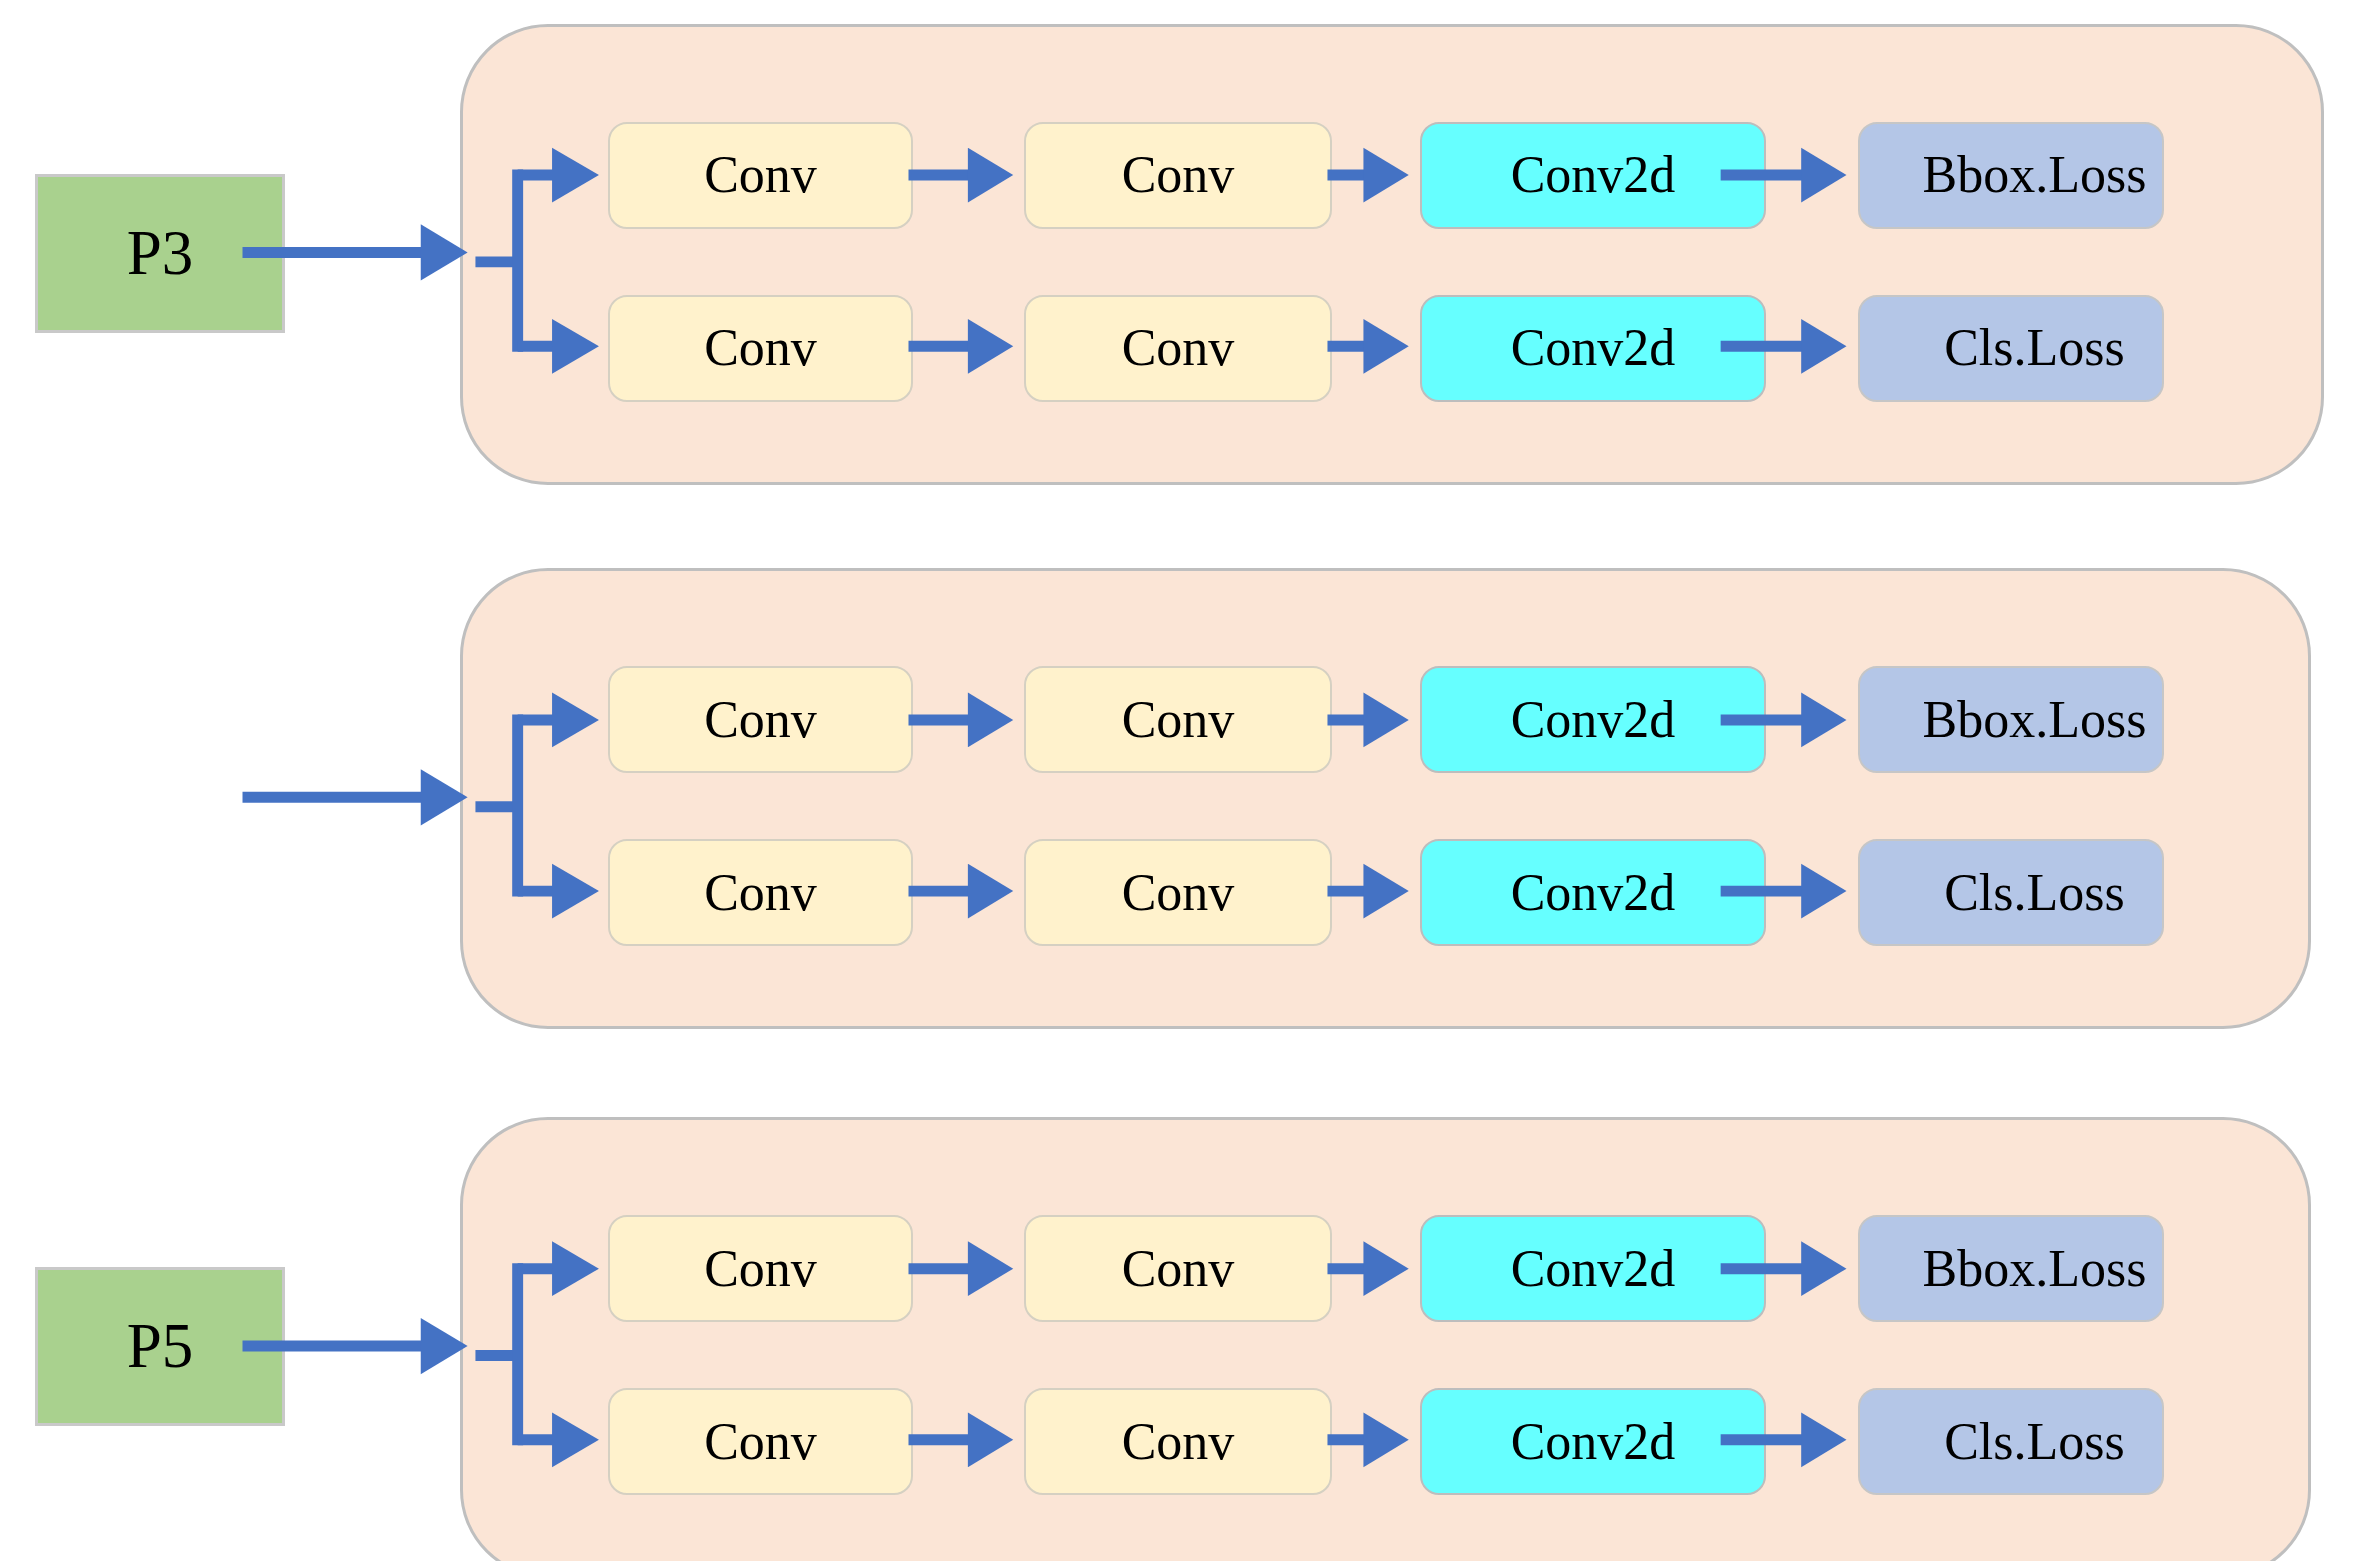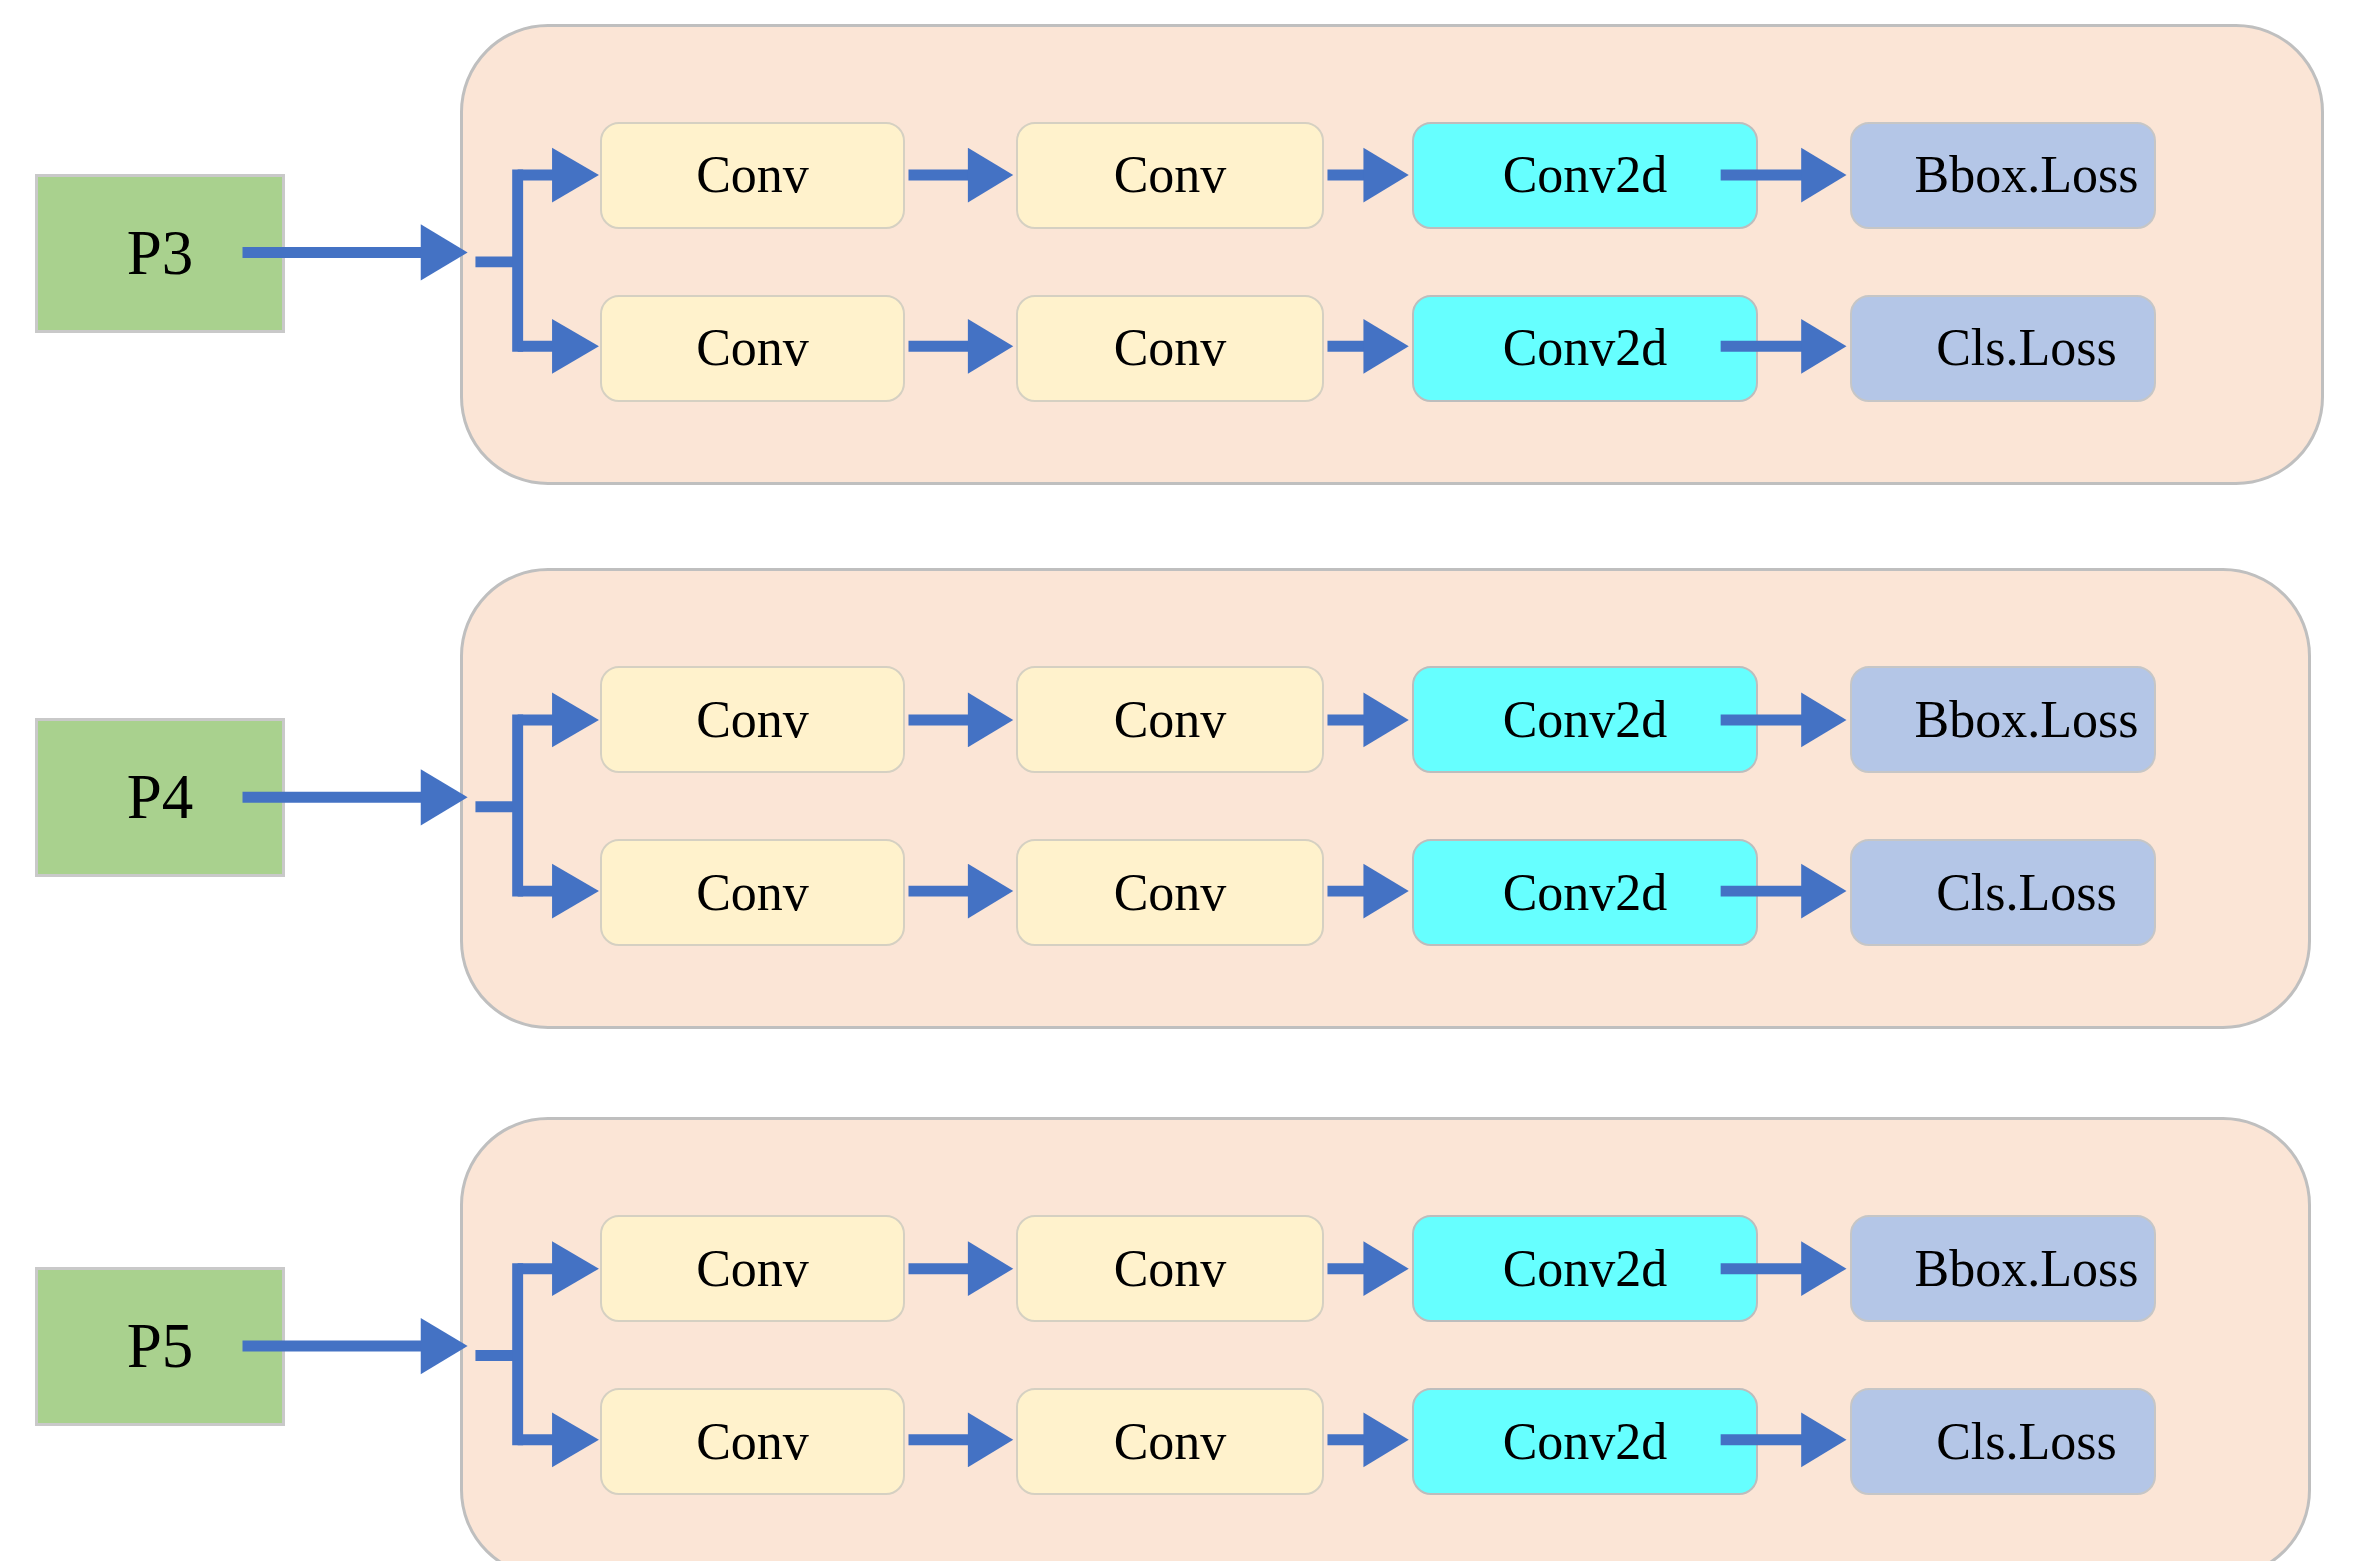--- a/index.html
+++ b/index.html
@@ -35,20 +35,21 @@
     display:flex;align-items:center;justify-content:center;
     font-size:63px;line-height:1;
   }
 
   .node{
     position:absolute;height:107px;
     box-sizing:border-box;
     display:flex;align-items:center;justify-content:center;
     font-size:52px;line-height:1;
     border-radius:19px;
+    margin-left:8px;
   }
   .b-top{top:98px;}
   .b-bot{top:271px;}
   .c-1{left:600px;width:305px;}
   .c-2{left:1016px;width:308px;}
   .c-3{left:1412px;width:346px;}
   .c-4{left:1850px;width:306px;padding-left:47px;}
   .conv{background:#FFF2CC;border:2.3px solid #D5D0C2;}
   .conv2d{background:#66FFFF;border:2.3px solid #BDBDBD;}
   .loss{background:#B4C6E7;border:2.3px solid #C6C6C6;}
@@ -68,21 +69,20 @@
     <div class="node conv2d b-top c-3">Conv2d</div>
     <div class="node loss   b-top c-4">Bbox.Loss</div>
     <div class="node conv   b-bot c-1">Conv</div>
     <div class="node conv   b-bot c-2">Conv</div>
     <div class="node conv2d b-bot c-3">Conv2d</div>
     <div class="node loss   b-bot c-4">Cls.Loss</div>
   </div>
 
   <div class="row row-2">
     <div class="panel"></div>
-    <div class="pbox">P4</div>
     <div class="node conv   b-top c-1">Conv</div>
     <div class="node conv   b-top c-2">Conv</div>
     <div class="node conv2d b-top c-3">Conv2d</div>
     <div class="node loss   b-top c-4">Bbox.Loss</div>
     <div class="node conv   b-bot c-1">Conv</div>
     <div class="node conv   b-bot c-2">Conv</div>
     <div class="node conv2d b-bot c-3">Conv2d</div>
     <div class="node loss   b-bot c-4">Cls.Loss</div>
   </div>
 

